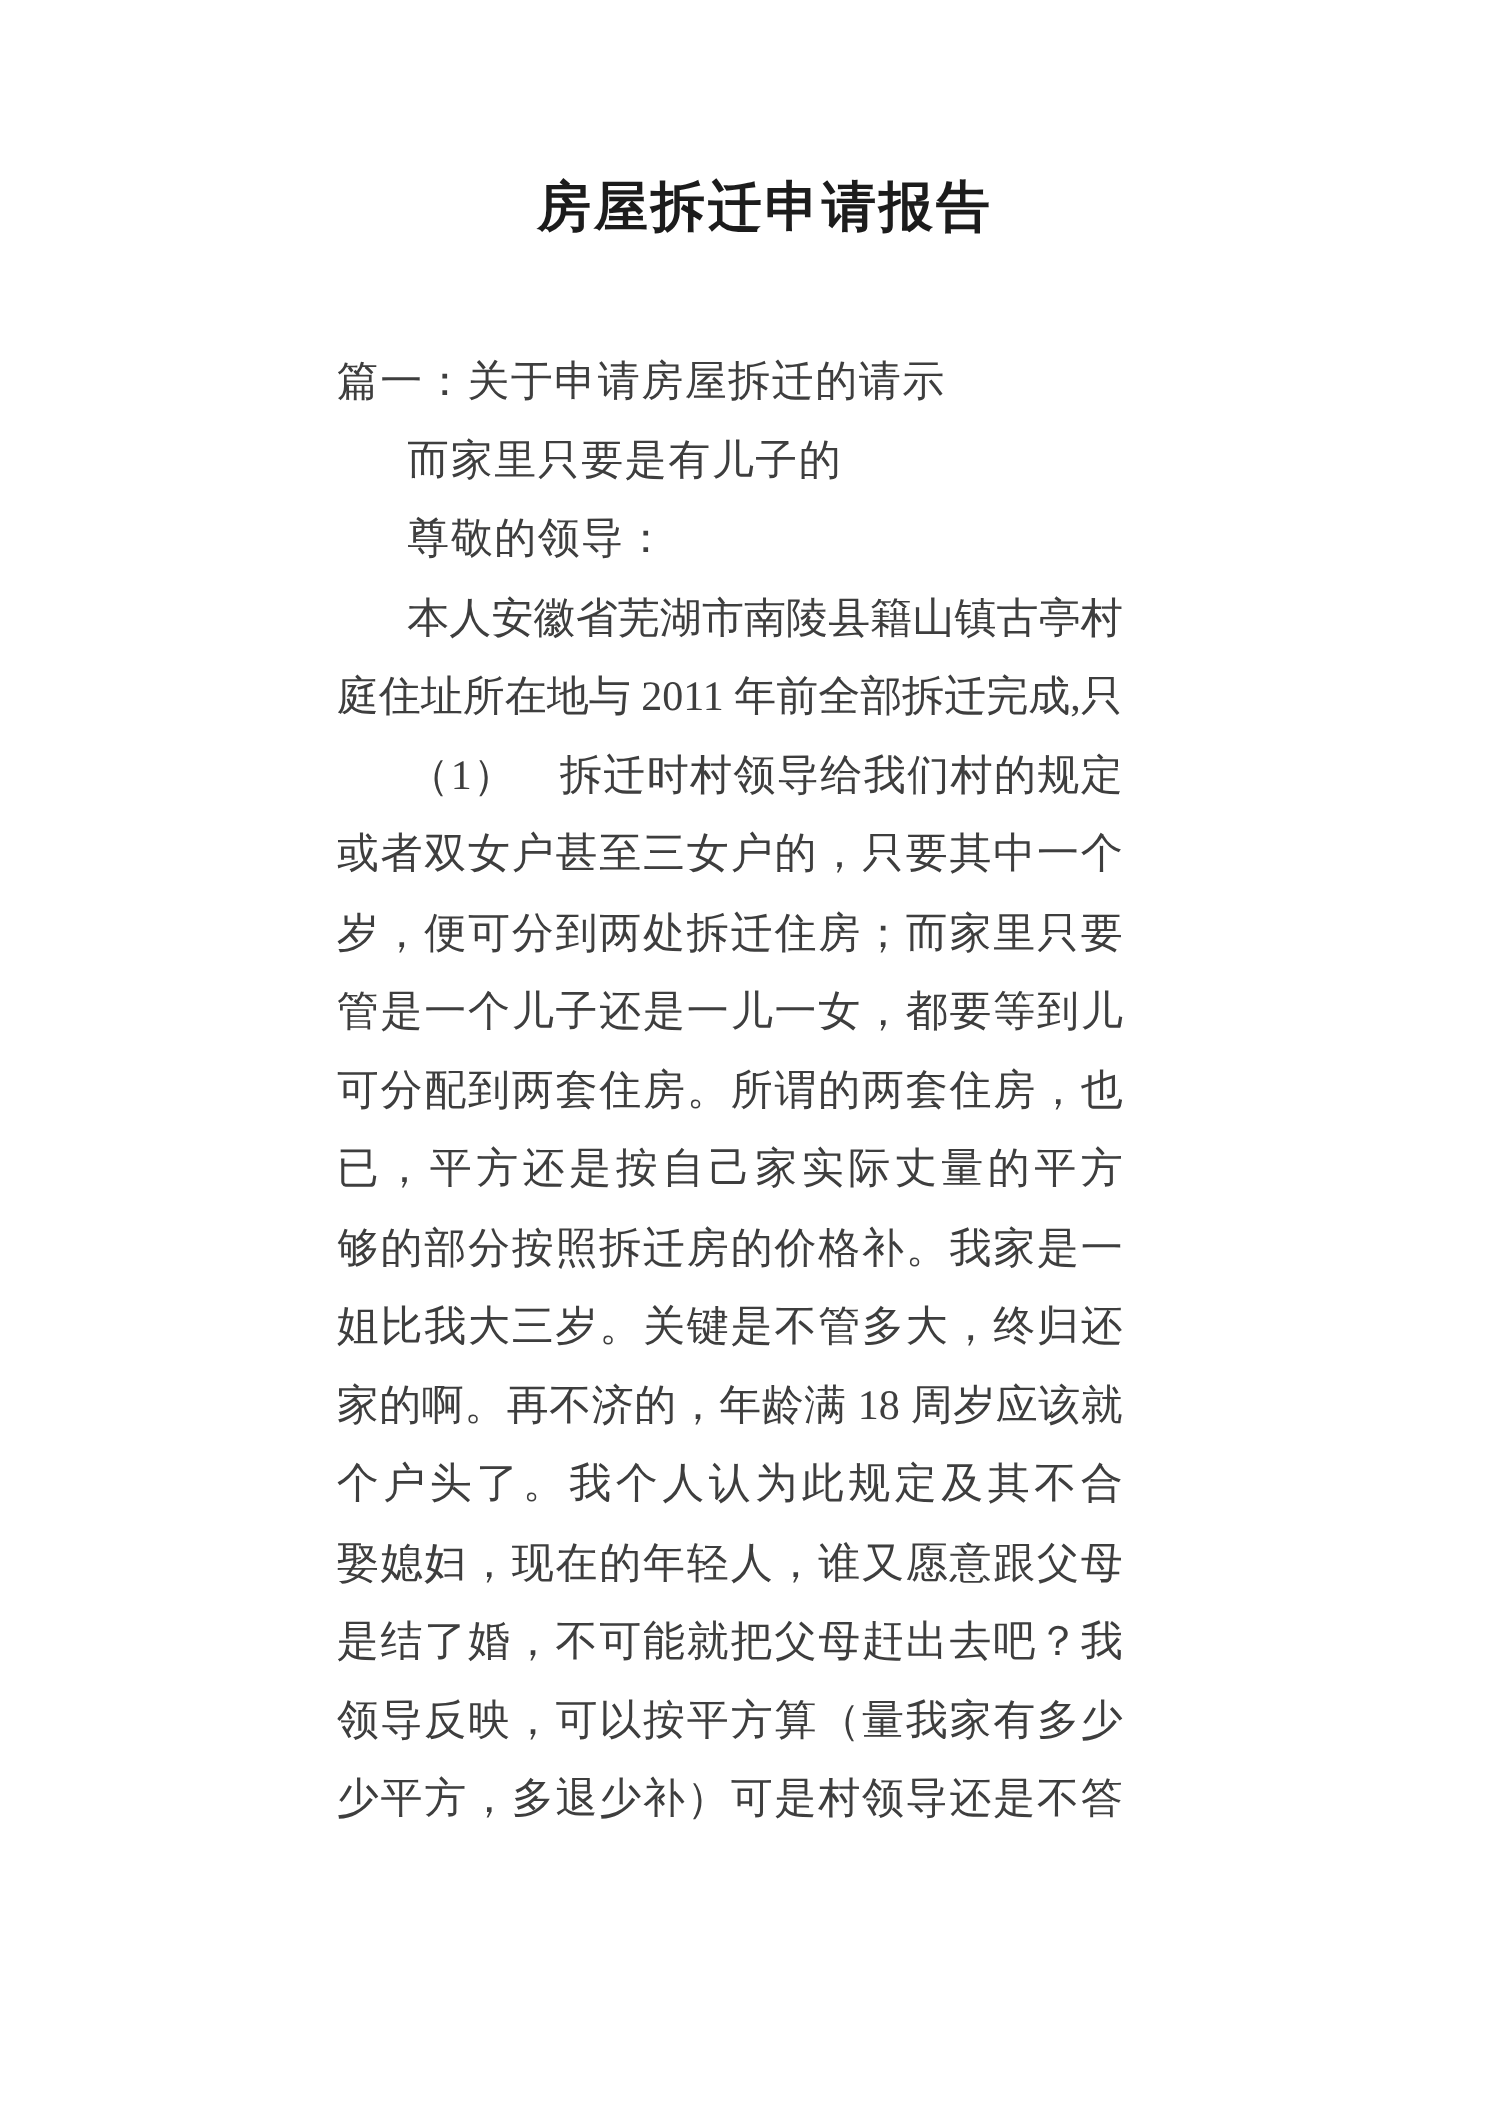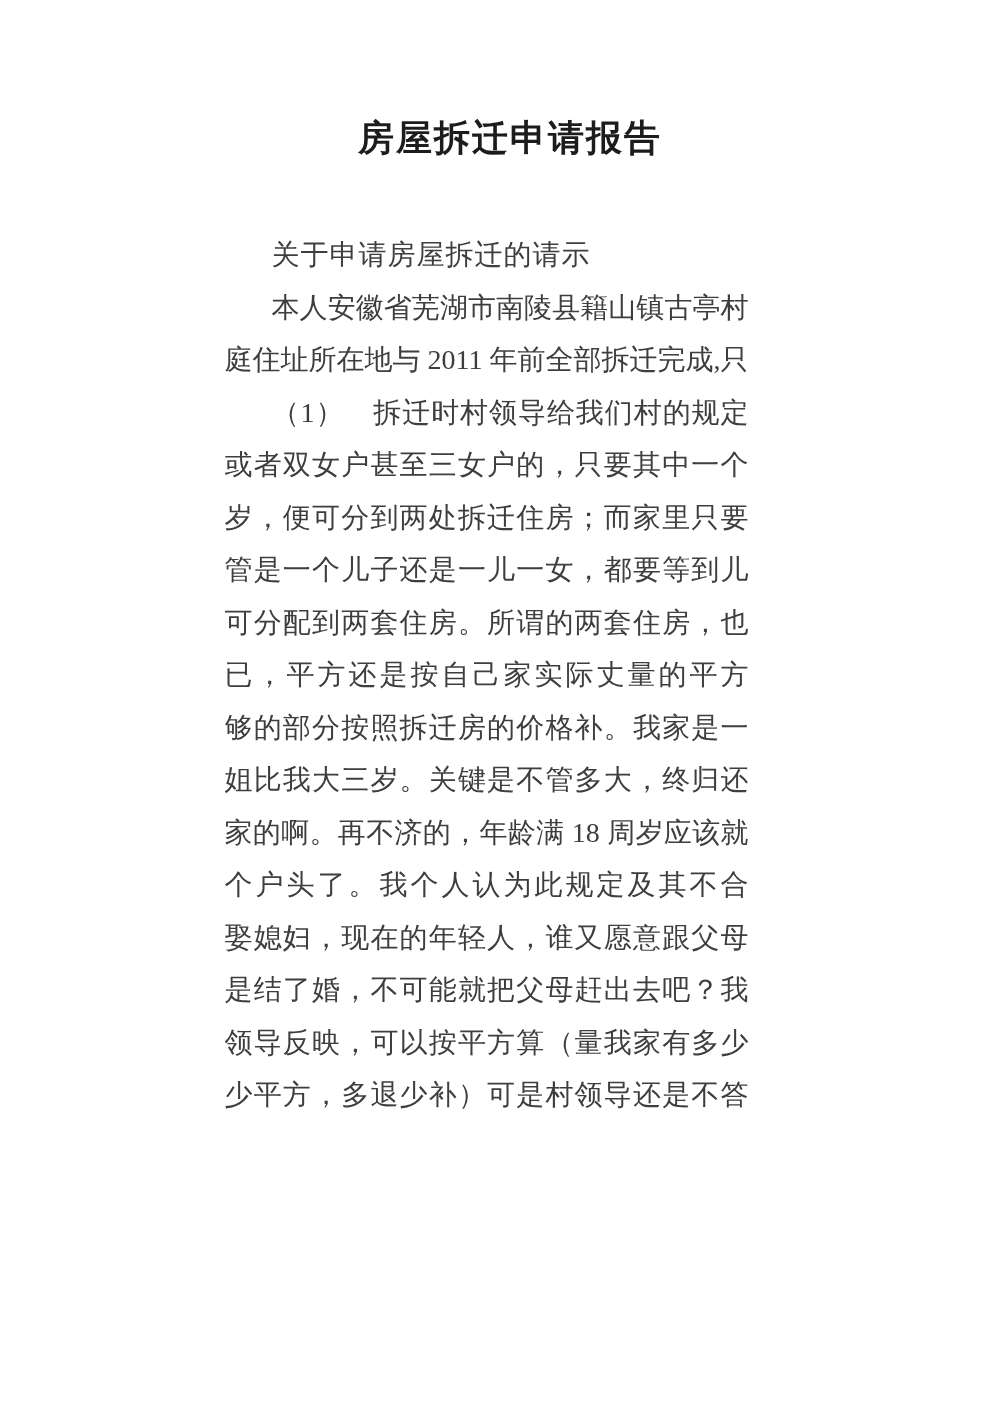--- a/index.html
+++ b/index.html
@@ -49,21 +49,23 @@
     text-align-last: justify;
     letter-spacing: 0;
   }
 </style>
 </head>
 <body>
 
 <div class="page">
   <h1 class="doc-title">房屋拆迁申请报告</h1>
   <div class="doc-body">
-      <div class="line indent">关于申请房屋拆迁的请示</div>
+      <div class="line">篇一：关于申请房屋拆迁的请示</div>
+      <div class="line indent">而家里只要是有儿子的</div>
+      <div class="line indent">尊敬的领导：</div>
       <div class="line indent fill">本人安徽省芜湖市南陵县籍山镇古亭村来八组村民，家</div>
       <div class="line fill">庭住址所在地与 2011 年前全部拆迁完成,只剩两户住户因</div>
       <div class="line indent fill">（1）　拆迁时村领导给我们村的规定是：家里是独女户</div>
       <div class="line fill">或者双女户甚至三女户的，只要其中一个女儿年龄满 20 周</div>
       <div class="line fill">岁，便可分到两处拆迁住房；而家里只要是有儿子的，不</div>
       <div class="line fill">管是一个儿子还是一儿一女，都要等到儿子年满 22 周岁方</div>
       <div class="line fill">可分配到两套住房。所谓的两套住房，也只是两个户头而</div>
       <div class="line fill">已，平方还是按自己家实际丈量的平方算，多退少补，不</div>
       <div class="line fill">够的部分按照拆迁房的价格补。我家是一儿一女家庭，姐</div>
       <div class="line fill">姐比我大三岁。关键是不管多大，终归还是要长大，要成</div>

